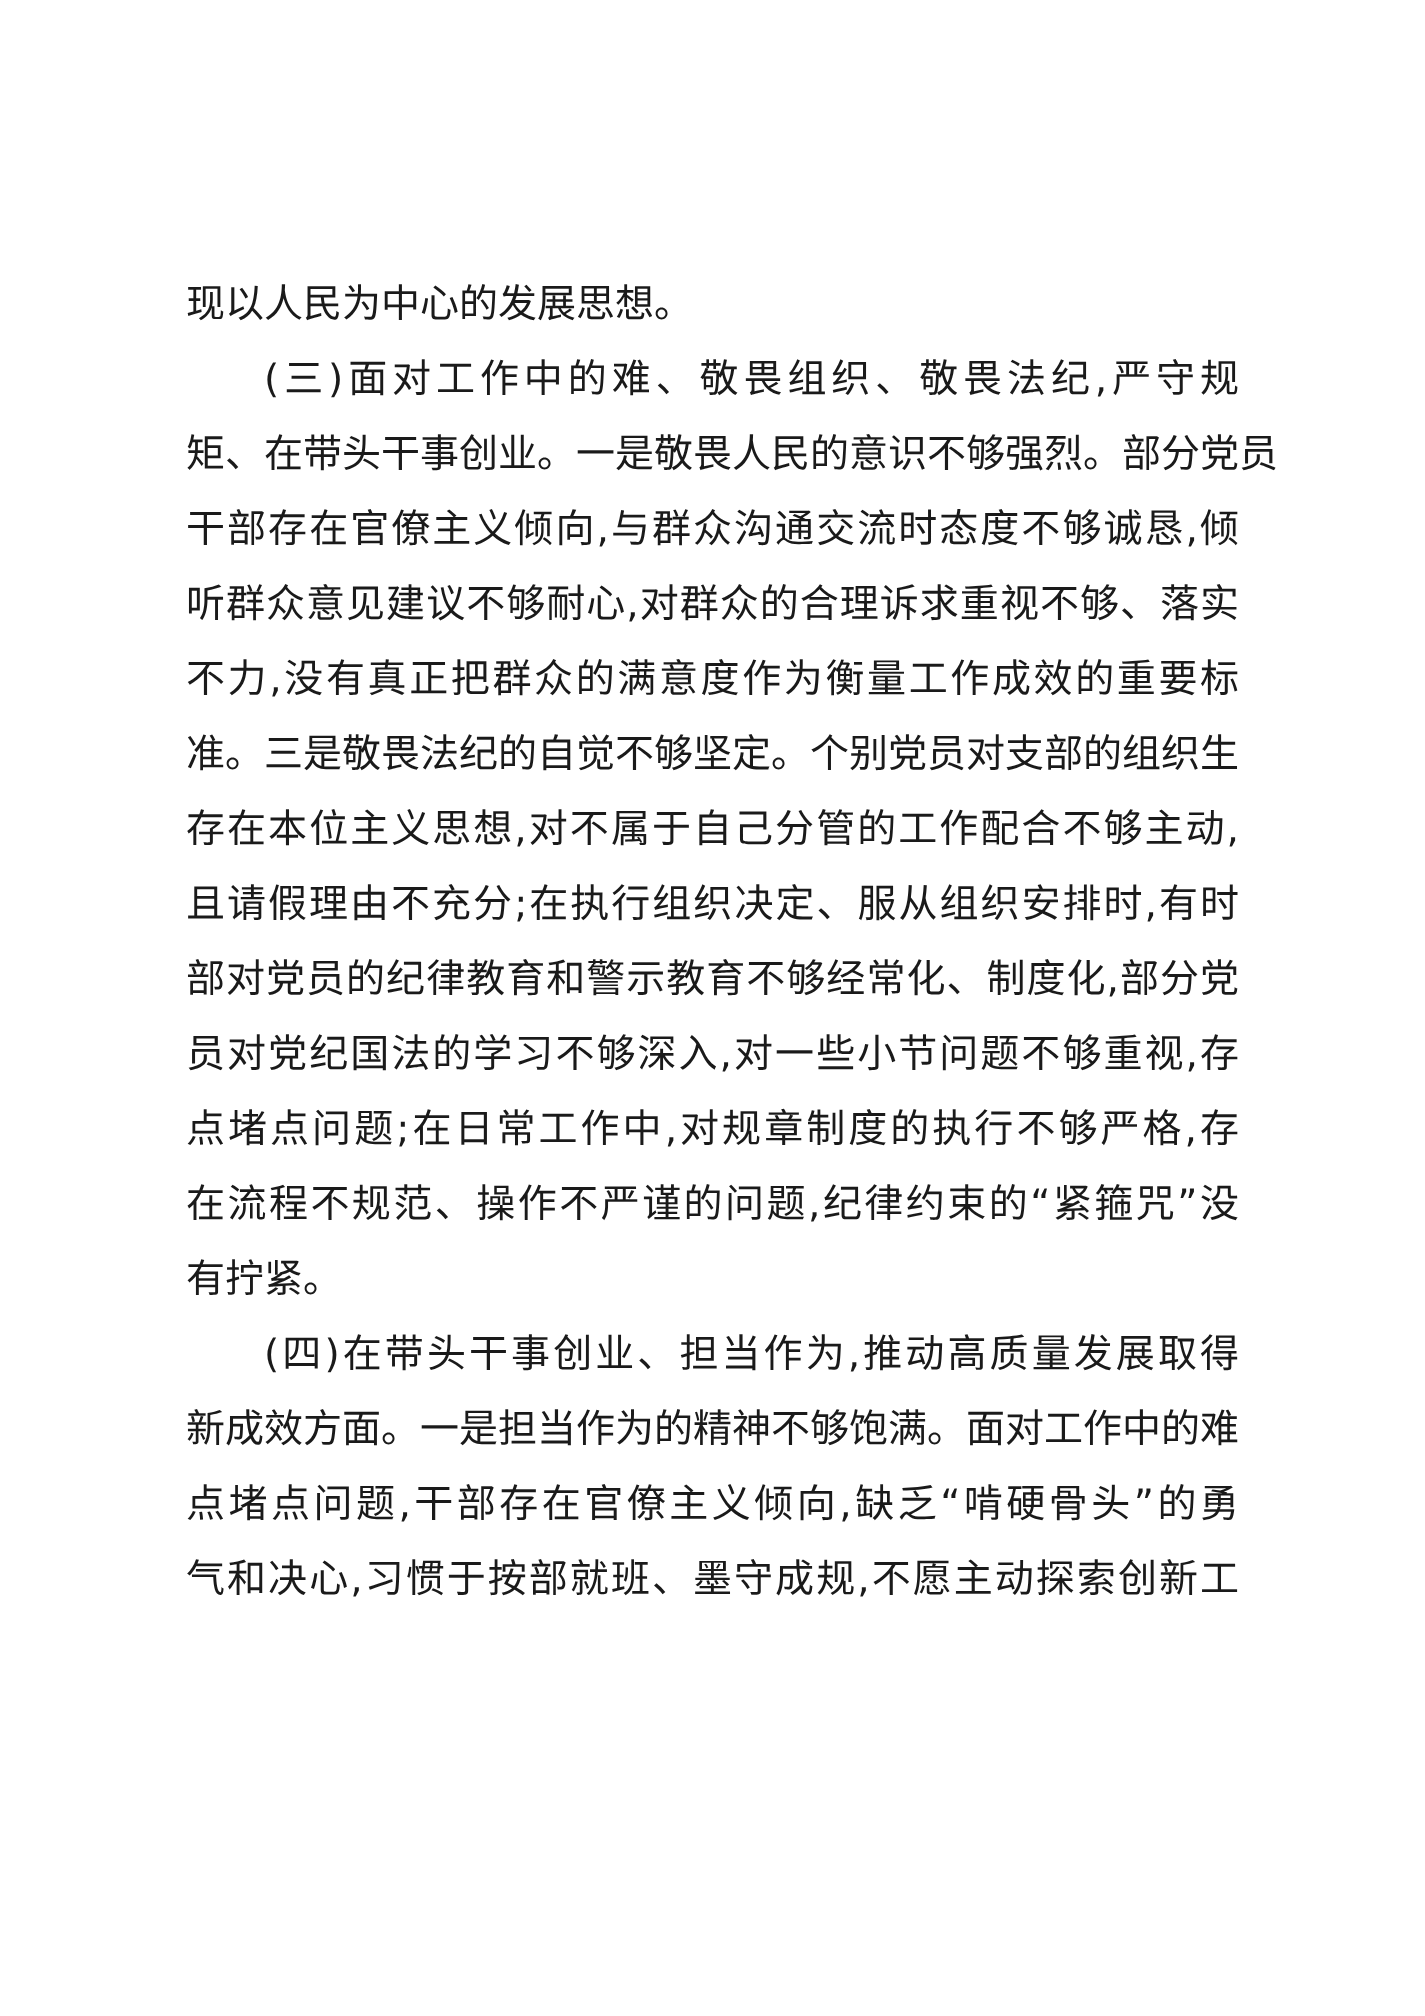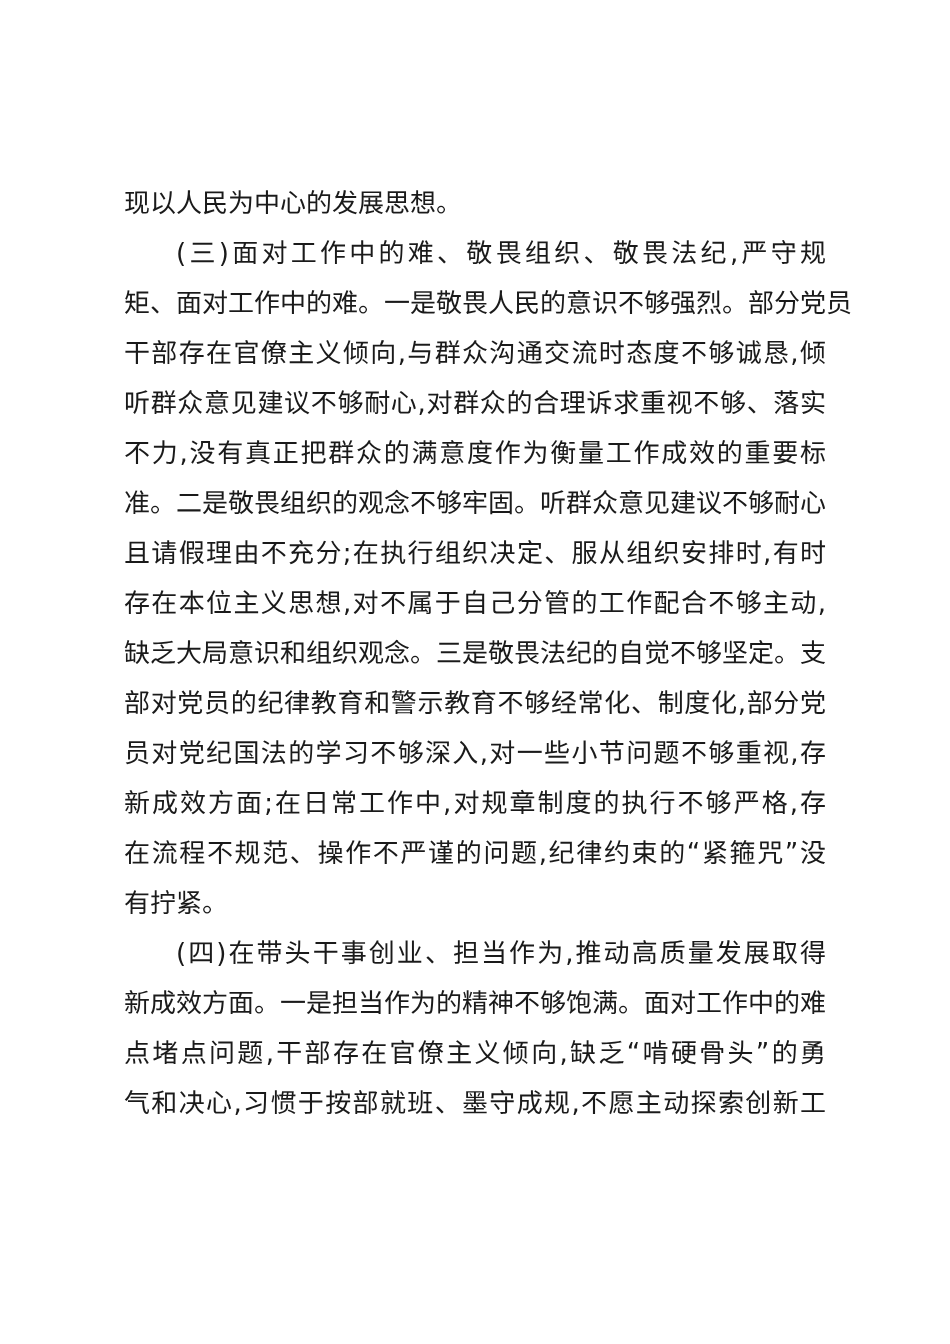--- a/index.html
+++ b/index.html
@@ -44,31 +44,30 @@
   }
 </style>
 </head>
 <body style="background: rgb(255, 255, 255);">
 
 <div class="page">
   <div class="text-block" style="color: rgb(26, 26, 26);">
 
   <div class="line">现以人民为中心的发展思想。</div>
       <div class="line indent fill">(三)面对工作中的难、敬畏组织、敬畏法纪,严守规</div>
-      <div class="line fill">矩、面对工作中的难。一是敬畏人民的意识不够强烈。部分党员</div>
+      <div class="line fill">矩、在带头干事创业。一是敬畏人民的意识不够强烈。部分党员</div>
       <div class="line fill">干部存在官僚主义倾向,与群众沟通交流时态度不够诚恳,倾</div>
       <div class="line fill">听群众意见建议不够耐心,对群众的合理诉求重视不够、落实</div>
       <div class="line fill">不力,没有真正把群众的满意度作为衡量工作成效的重要标</div>
-      <div class="line fill">准。二是敬畏组织的观念不够牢固。听群众意见建议不够耐心</div>
+      <div class="line fill">准。三是敬畏法纪的自觉不够坚定。个别党员对支部的组织生</div>
+      <div class="line fill">存在本位主义思想,对不属于自己分管的工作配合不够主动,</div>
       <div class="line fill">且请假理由不充分;在执行组织决定、服从组织安排时,有时</div>
-      <div class="line fill">存在本位主义思想,对不属于自己分管的工作配合不够主动,</div>
-      <div class="line fill">缺乏大局意识和组织观念。三是敬畏法纪的自觉不够坚定。支</div>
       <div class="line fill">部对党员的纪律教育和警示教育不够经常化、制度化,部分党</div>
       <div class="line fill">员对党纪国法的学习不够深入,对一些小节问题不够重视,存</div>
-      <div class="line fill">新成效方面;在日常工作中,对规章制度的执行不够严格,存</div>
+      <div class="line fill">点堵点问题;在日常工作中,对规章制度的执行不够严格,存</div>
       <div class="line fill">在流程不规范、操作不严谨的问题,纪律约束的“紧箍咒”没</div>
       <div class="line">有拧紧。</div>
       <div class="line indent fill">(四)在带头干事创业、担当作为,推动高质量发展取得</div>
       <div class="line fill">新成效方面。一是担当作为的精神不够饱满。面对工作中的难</div>
       <div class="line fill">点堵点问题,干部存在官僚主义倾向,缺乏“啃硬骨头”的勇</div>
       <div class="line fill">气和决心,习惯于按部就班、墨守成规,不愿主动探索创新工</div>
     </div>
 </div>
 
 </body></html>

